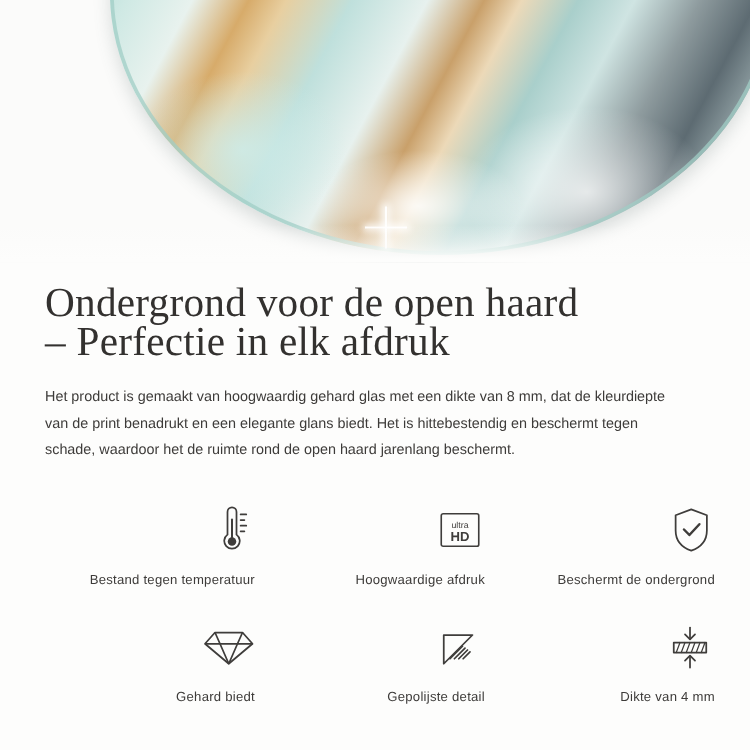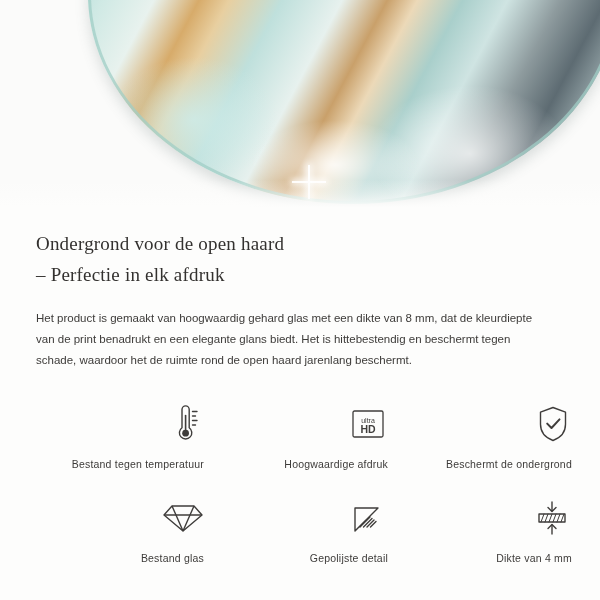--- a/index.html
+++ b/index.html
@@ -112,21 +112,21 @@
 
   
   .content {
     position: absolute;
     left: 36px;
     top: 228px;
     width: 528px;
   }
   .headline {
     font-family: "Liberation Serif", serif;
-    font-size: 19px;
+    font-size: 33px;
     line-height: 31px;
     color: #33312f;
     font-weight: 400;
     margin: 0 0 18px 0;
     letter-spacing: 0.2px;
   }
   .headline .line2 { display: block; }
   .body-copy {
     font-size: 11.5px;
     line-height: 21px;
@@ -224,21 +224,21 @@
     </div>
 
     <div class="feature">
       <div class="feature-icon">
         <svg width="42" height="38" viewBox="0 0 42 38" fill="none" stroke="#3f3d3b" stroke-width="1.4" stroke-linejoin="round">
           <path d="M10 7h22l8 9-19 16L2 16z"></path>
           <path d="M2 16h38"></path>
           <path d="M10 7l4 9M32 7l-4 9M14 16l7 16M28 16l-7 16"></path>
         </svg>
       </div>
-      <div class="feature-label">Bestand glas</div>
+      <div class="feature-label">Gehard biedt</div>
     </div>
 
     <div class="feature">
       <div class="feature-icon">
         <svg width="40" height="40" viewBox="0 0 40 40" fill="none" stroke="#3f3d3b" stroke-width="1.4" stroke-linejoin="round" stroke-linecap="round">
           <path d="M7 33V10h23z"></path>
           <path d="M12 29l10-10M15.5 29l8.5-8.5M19 29l7-7M22.5 29l5.5-5.5"></path>
         </svg>
       </div>
       <div class="feature-label">Gepolijste detail</div>

